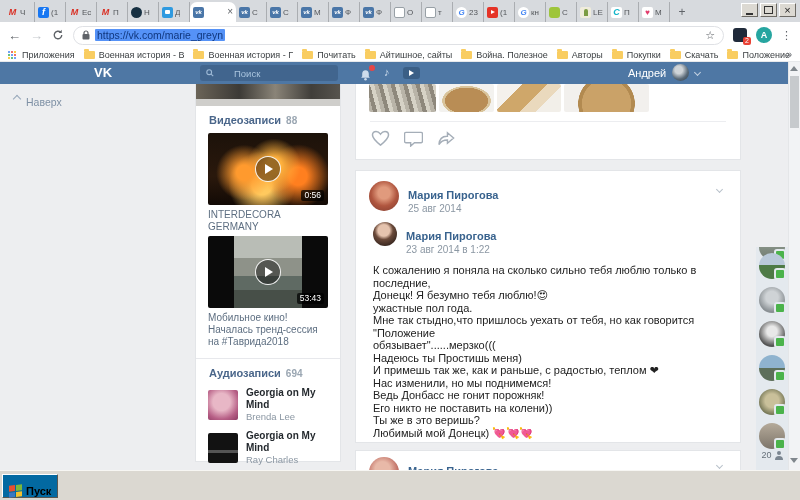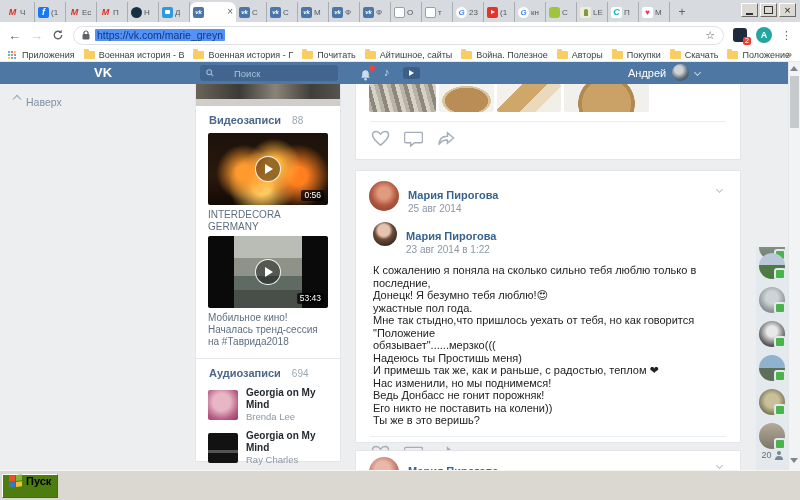--- a/index.html
+++ b/index.html
@@ -72,21 +72,21 @@
   .chev-gray{border-color:#b8c1ca}
   .chev-up{width:6px;height:6px;border:solid #97a7ba;border-width:1.5px 1.5px 0 0;transform:rotate(-45deg)}
 
   
   .naverh{position:absolute;left:14px;top:96px;display:flex;align-items:flex-start;gap:6px;font-size:10.5px;color:#7e90a5}
 
   .sidecard{position:absolute;left:195px;top:84px;width:146px;height:378px;background:#fff;border:1px solid #e3e5e8;border-top:none}
   .adb{height:15px;background:linear-gradient(90deg,#6b6458,#3c3a36 30%,#8a8478 55%,#403e3a 80%,#57544e)}
   .adcap{height:7px;background:#cfcecb}
   .sechead{padding:8px 13px 4px;font-size:11px;font-weight:bold;color:#4a668a}
-  .sechead .cnt{color:#9aa6b2;font-weight:normal;margin-left:11px;font-size:10px}
+  .sechead .cnt{color:#9aa6b2;font-weight:bold;margin-left:5px;font-size:10px}
   .vthumb{margin:3px 12px 0;width:120px;height:72px;position:relative;border-radius:2px;overflow:hidden}
   .vt1{background:radial-gradient(circle at 30% 55%,#ff9a2e 0 8%,transparent 30%),radial-gradient(circle at 55% 45%,#ffb13d 0 10%,transparent 35%),radial-gradient(circle at 75% 60%,#ff7f1f 0 9%,transparent 32%),radial-gradient(circle at 45% 72%,#ffc95e 0 12%,transparent 40%),linear-gradient(#1c120a,#2a180c 60%,#120a05)}
   .vt2{background:linear-gradient(90deg,#0a0a0a 0 22%,transparent 22% 78%,#0a0a0a 78%),linear-gradient(#b9bdb6 0 30%,#8e9289 30% 55%,#5f6a63 55% 75%,#474f48 75%)}
   .playov{position:absolute;inset:0;margin:auto;width:26px;height:26px;border-radius:50%;background:rgba(0,0,0,.4);border:1.5px solid rgba(255,255,255,.92);display:flex;align-items:center;justify-content:center}
   .playov::before{content:"";border-left:8px solid #fff;border-top:5px solid transparent;border-bottom:5px solid transparent;margin-left:2px}
   .dur{position:absolute;right:4px;bottom:4px;background:rgba(0,0,0,.72);color:#fff;font-size:8.5px;padding:0 3px;border-radius:2px;line-height:11px}
   .vtitle{margin:4px 12px 0;font-size:10px;color:#5d6e81;line-height:12px}
   .sdiv{height:1px;background:#e7e8ec;margin-top:10px}
   .arow{display:flex;gap:8px;padding:4px 12px;align-items:center}
   .acov{width:30px;height:30px;border-radius:2px;flex:none}
@@ -138,21 +138,21 @@
 
   
   .sbar{position:absolute;left:788px;top:62px;width:12px;height:408px;background:#f2f3f5;border-left:1px solid #e4e6e8}
   .sarw{position:absolute;left:790px;width:0;height:0;border-left:4px solid transparent;border-right:4px solid transparent}
   .sarw.up{top:66px;border-bottom:5px solid #80878d}
   .sarw.down{top:458px;border-top:5px solid #80878d}
   .sthumb{position:absolute;left:790px;top:76px;width:9px;height:52px;background:#c7cacd}
 
   
   .taskbar{position:absolute;left:0;top:470px;width:800px;height:30px;background:#dbd8d1;border-top:1px solid #f7f6f3;z-index:50}
-  .startbtn{position:absolute;left:2px;top:3px;height:24px;display:flex;align-items:flex-start;gap:4px;padding:0 6px;background:#4d7c0f;border:1px solid;border-color:#fff #5a5751 #5a5751 #fff;font-size:11px;font-weight:bold;color:#000}
+  .startbtn{position:absolute;left:2px;top:3px;height:24px;display:flex;align-items:flex-end;gap:4px;padding:0 6px;background:#0369a1;border:1px solid;border-color:#fff #5a5751 #5a5751 #fff;font-size:11px;font-weight:bold;color:#000}
   .winflag{width:13px;height:12px;display:grid;grid-template:1fr 1fr/1fr 1fr;gap:1px;transform:skewY(-6deg)}
   .winflag span:nth-child(1){background:#e8502e}.winflag span:nth-child(2){background:#7db83a}
   .winflag span:nth-child(3){background:#3a78c2}.winflag span:nth-child(4){background:#f2c02e}
 </style>
 </head>
 <body>
 
 <div class="tabstrip">
   <div class="tabs">
 
@@ -489,20 +489,21 @@
       <div class="line">Донецк! Я безумно тебя люблю!😍</div>
       <div class="line">ужастные пол года.</div>
       <div class="line">Мне так стыдно,что пришлось уехать от тебя, но как говорится "Положение</div>
       <div class="line">обязывает"......мерзко(((</div>
       <div class="line">Надеюсь ты Простишь меня)</div>
       <div class="line">И примешь так же, как и раньше, с радостью, теплом ❤</div>
       <div class="line">Нас изменили, но мы поднимемся!</div>
       <div class="line">Ведь Донбасс не гонит порожняк!</div>
       <div class="line">Его никто не поставить на колени))</div>
       <div class="line">Ты же в это веришь?</div>
+      <div class="line">Любимый мой Донецк) 💘💘💘</div>
     </div>
   <div class="pdiv"></div>
   <div class="pact">
     <svg class="aicon" viewBox="0 0 20 18">
         <path d="M10 16C4 11 1.5 8 1.5 5.2 1.5 3 3.2 1.5 5.3 1.5 7 1.5 8.6 2.5 10 4.4 11.4 2.5 13 1.5 14.7 1.5 16.8 1.5 18.5 3 18.5 5.2 18.5 8 16 11 10 16Z" fill="none" stroke="#a5aeb8" stroke-width="1.6"></path>
       </svg>
     <svg class="aicon" viewBox="0 0 20 18">
         <path d="M2 1.5h16a1.5 1.5 0 0 1 1.5 1.5v8a1.5 1.5 0 0 1-1.5 1.5h-7l-4 3.5v-3.5H2A1.5 1.5 0 0 1 .5 11V3A1.5 1.5 0 0 1 2 1.5z" fill="none" stroke="#a5aeb8" stroke-width="1.5" transform="translate(0,1)"></path>
       </svg>
     <svg class="aicon" viewBox="0 0 20 18">

